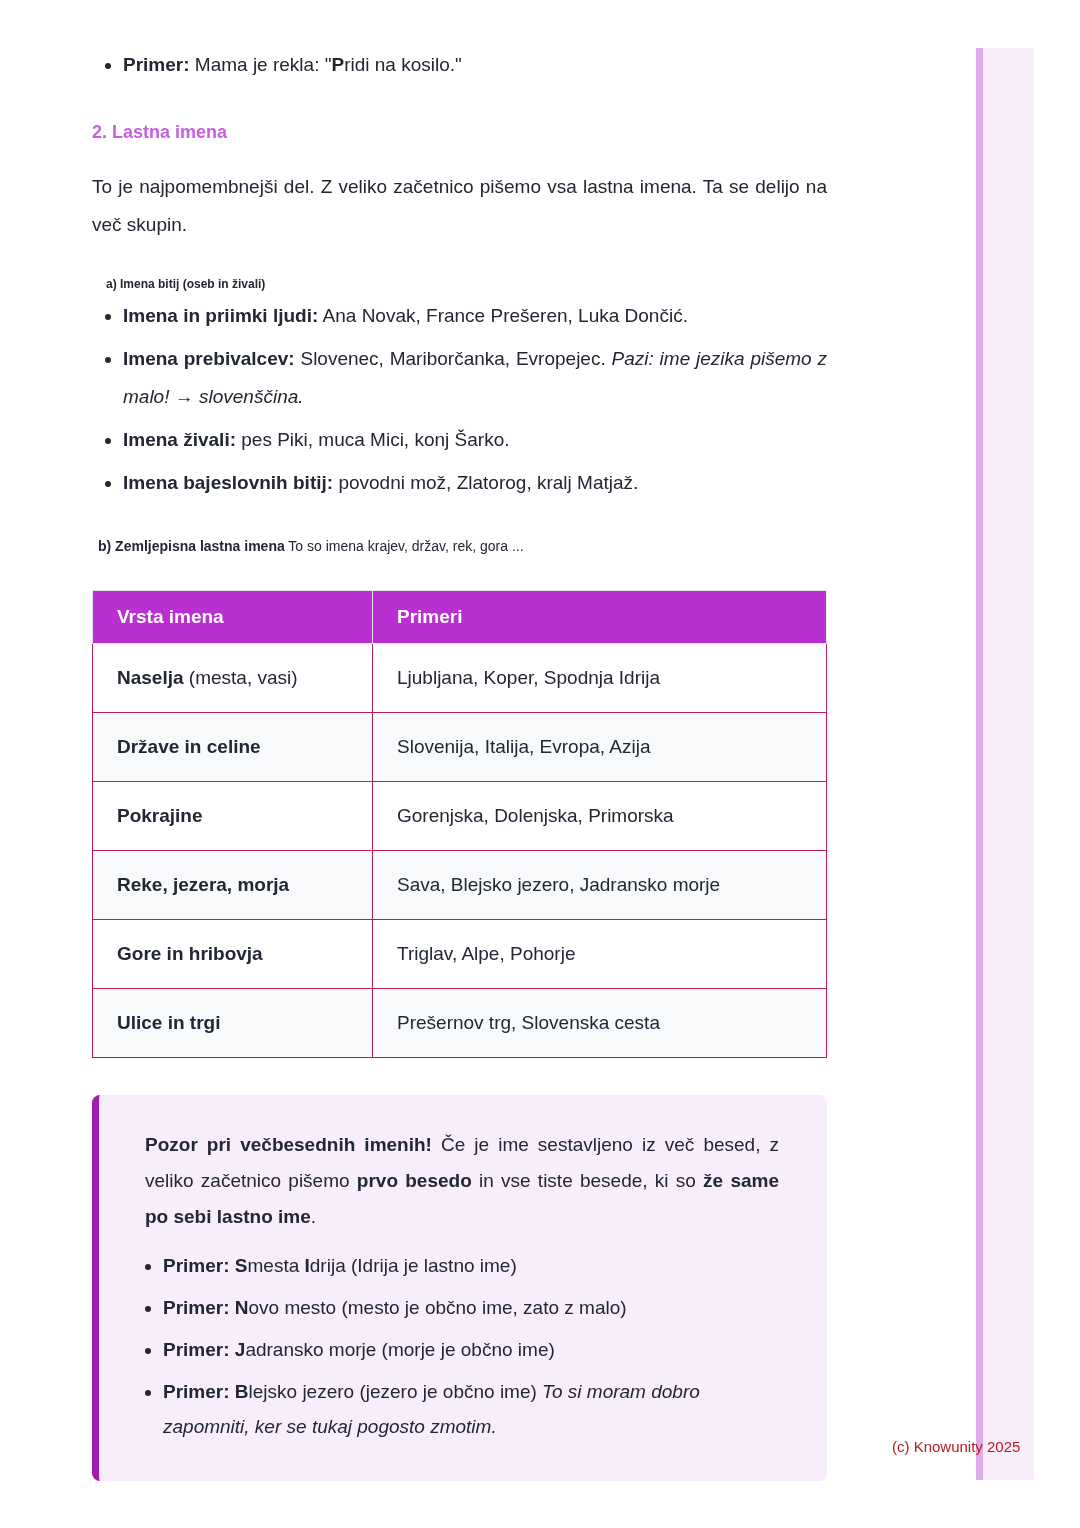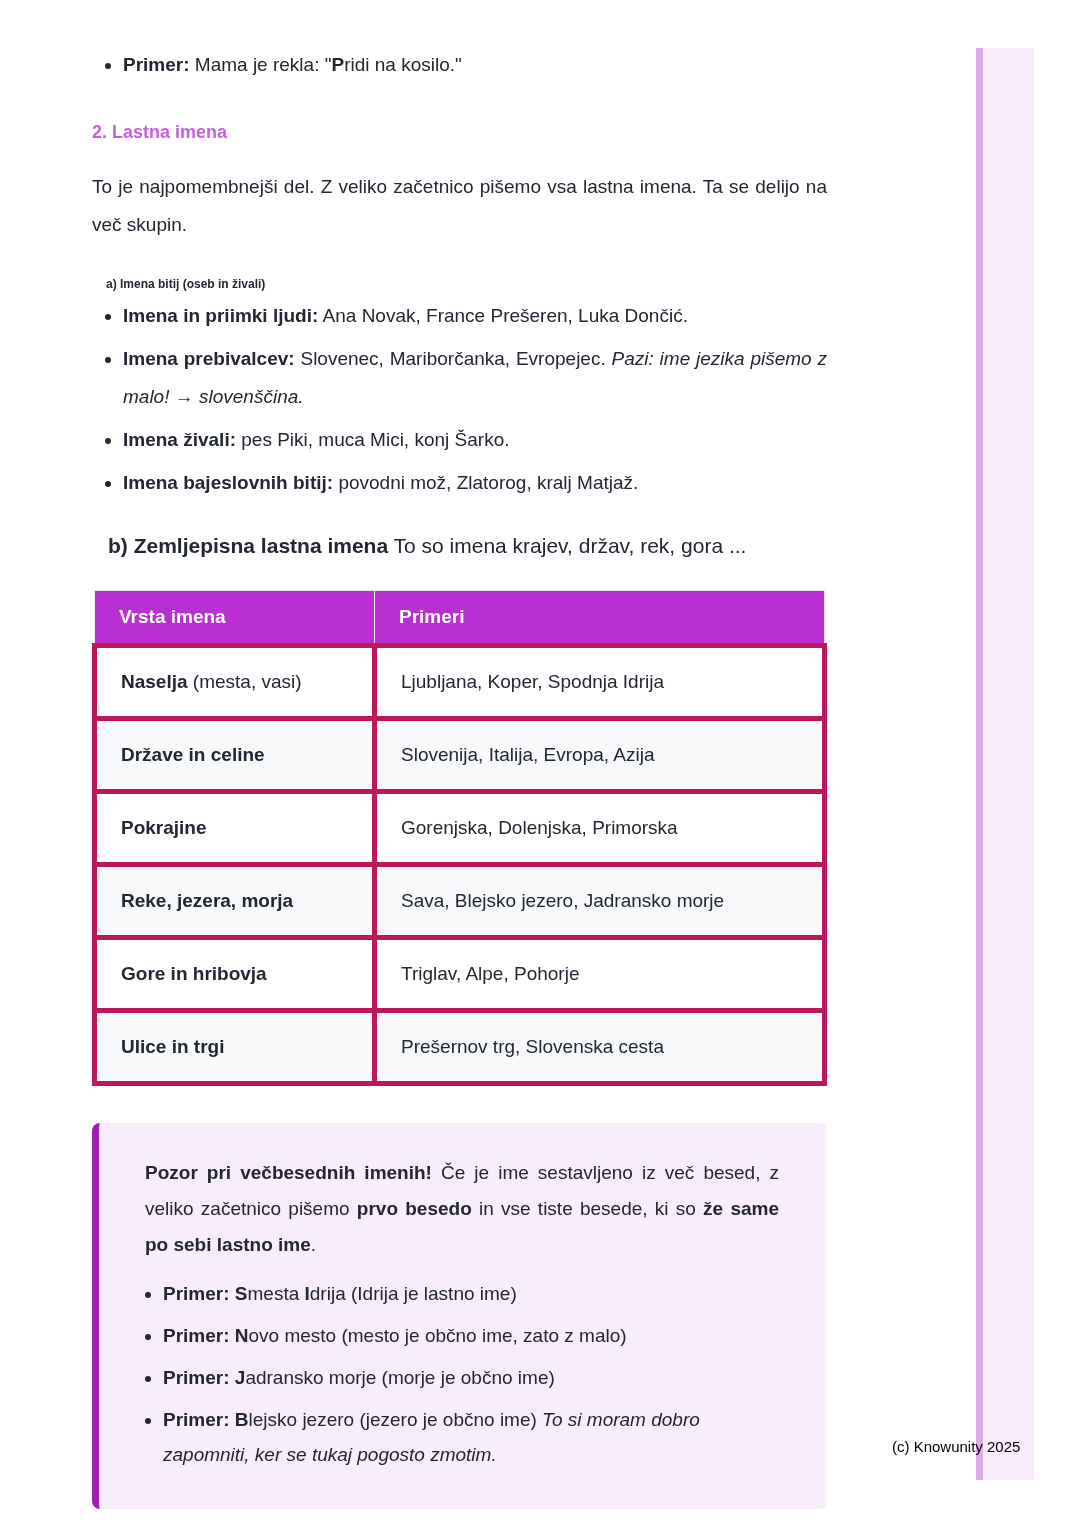--- a/index.html
+++ b/index.html
@@ -19,21 +19,21 @@
     top: 48px; right: 46px;
     width: 58px; height: 1432px;
     background: #f9edfb;
     border-left: 7px solid #dcadea;
   }
 
   .watermark {
     position: absolute;
     top: 1438px; left: 892px;
     font-size: 15px;
-    color: #000000;
+    color: #b91c1c;
     z-index: 2;
     white-space: nowrap;
   }
 
   .content {
     position: absolute;
     left: 92px; top: 0;
     width: 735px;
     z-index: 1;
   }
@@ -72,43 +72,43 @@
     padding-left: 31px;
   }
   ul.list-a li {
     font-size: 19px;
     line-height: 38px;
     margin-bottom: 5px;
   }
   ul.list-a li.justify { text-align: justify; }
 
   p.sub-b {
-    margin: 29px 16px 0;
-    font-size: 21px;
+    margin: 29px 6px 0;
+    font-size: 14px;
     line-height: 30px;
   }
 
   table.names-table {
     margin-top: 29px;
     width: 735px;
     border-collapse: collapse;
   }
   table.names-table th {
     background: #ba2fd2;
     color: #ffffff;
     text-align: left;
     font-size: 19px;
     font-weight: 700;
     padding: 15px 24px;
     border: 1px solid #e5e7eb;
   }
   table.names-table td {
     font-size: 19px;
     padding: 23px 24px;
-    border: 5px solid #be185d;
+    border: 1px solid #be185d;
     background: #ffffff;
     vertical-align: middle;
   }
   table.names-table .col-type { width: 280px; }
   table.names-table tbody tr:nth-child(even) td { background: #f8f9fb; }
 
   .callout {
     margin-top: 37px;
     width: 735px;
     background: #f8edfa;

